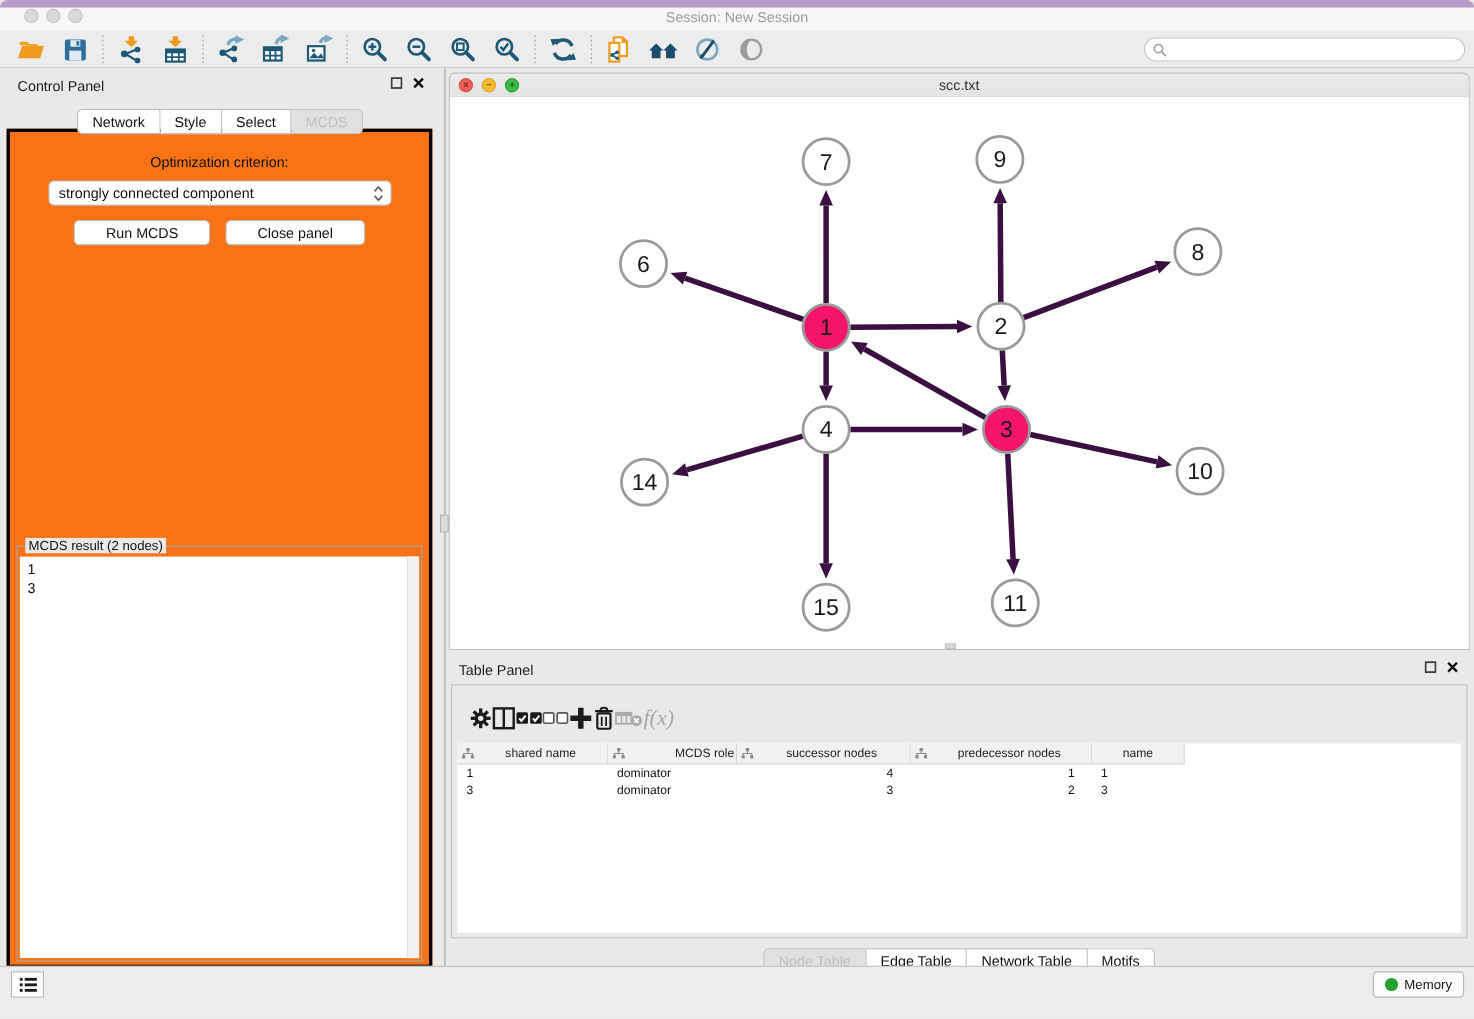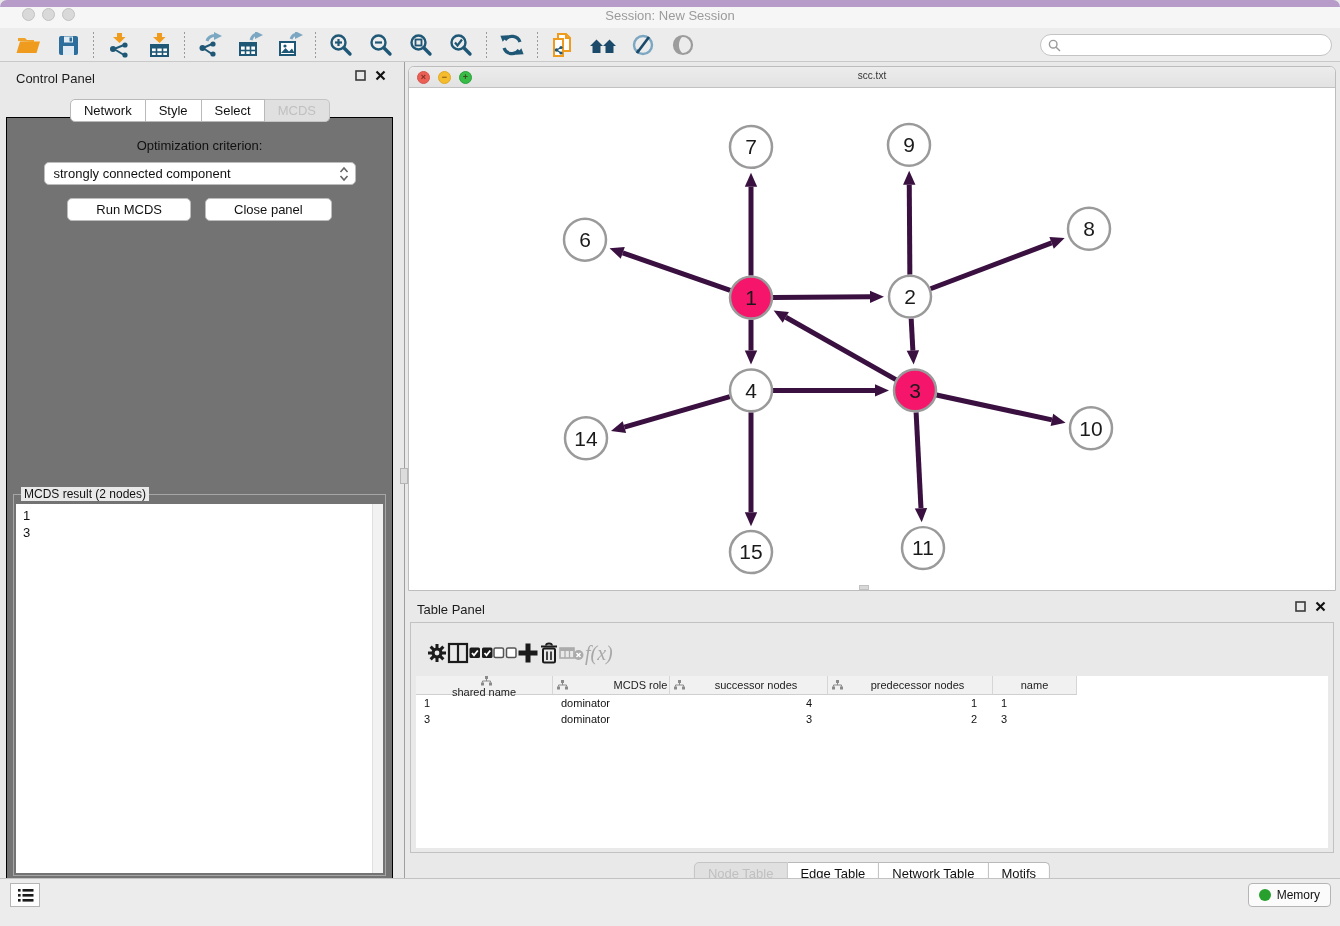--- a/index.html
+++ b/index.html
@@ -29,41 +29,41 @@
   .right-col { position:absolute; left:408px; top:0; right:4px; bottom:0; }
 
   
   .cp-header { position:relative; height:30px; padding:9px 0 0 16px; font-size:13px; color:#1c1c1c; }
   .panel-icons { position:absolute; right:14px; top:8px; display:flex; gap:9px; align-items:center; }
   .cp-tabs { display:flex; justify-content:center; margin-top:7px; position:relative; z-index:2; }
   .tab { background:#fff; border:1px solid #b9b9b9; border-left:none; padding:3px 13px; font-size:13px; color:#111; }
   .tab:first-child { border-left:1px solid #b9b9b9; border-radius:5px 0 0 5px; }
   .tab:last-child { border-radius:0 5px 5px 0; }
   .cp-tabs .tab.active, .tp-tabs .tab.active { background:#e0e0e0; color:#c0c0c0; border-color:#c4c4c4; }
-  .cp-body { position:absolute; top:56px; left:6px; right:7px; bottom:14px; background:#737373; border:1px solid #000000; margin-top:-1px; }
+  .cp-body { position:absolute; top:56px; left:6px; right:7px; bottom:14px; background:#f97316; border:3px solid #000000; margin-top:-1px; }
   .opt-label { margin-top:20px; text-align:center; font-size:13px; color:#111; }
   .select { width:312px; height:23px; margin:9px auto 0; background:#fff; border:1px solid #bdbdbd; border-radius:5px; display:flex; align-items:center; font-size:13px; padding-left:9px; color:#111; position:relative; }
   .select svg { position:absolute; right:6px; top:3px; }
   .btn-row { display:flex; justify-content:center; gap:14px; margin-top:13px; }
   .btn { height:23px; background:#fff; border:1px solid #bdbdbd; border-radius:5px; font-size:13px; color:#111; padding:0 28px; display:flex; align-items:center; }
   .result-group { position:absolute; left:6px; right:6px; top:376px; bottom:3px; border:1px solid #a6a6a6; }
   .result-label { position:absolute; top:-8px; left:7px; background:#e9e9e9; padding:0 3px; font-size:12px; color:#111; }
   .result-text-area { position:absolute; top:9px; left:2px; right:2px; bottom:2px; background:#fff; }
   .result-lines { padding:3px 0 0 7px; font-size:13px; line-height:17px; color:#111; white-space:pre; }
   .result-scroll { position:absolute; right:0; top:0; bottom:0; width:11px; background:#f2f2f2; border-left:1px solid #e0e0e0; }
 
   
   .network-window { position:absolute; top:4px; left:0; right:0; height:525px; border:1px solid #bdbdbd; border-radius:6px 6px 0 0; background:#fff; }
   .nw-titlebar { height:21px; background:linear-gradient(#ececec,#e2e2e2); border-bottom:1px solid #c2c2c2; border-radius:6px 6px 0 0; position:relative; }
   .nw-traffic { position:absolute; left:8px; top:4px; display:flex; gap:8px; }
   .nwtl { width:13px; height:13px; border-radius:50%; font-size:9px; font-weight:bold; color:rgba(60,20,10,.65); display:flex; align-items:center; justify-content:center; line-height:1; }
   .nwtl.red { background:#ec5f55; border:1px solid #d5544a; }
   .nwtl.yellow { background:#f5bd2e; border:1px solid #dfa722; }
   .nwtl.green { background:#37bc47; border:1px solid #2aa139; }
-  .nw-title { text-align:center; font-size:10px; color:#333; padding-top:3px; }
+  .nw-title { text-align:center; font-size:13px; color:#333; padding-top:3px; }
   .canvas { position:absolute; top:22px; left:0; right:0; bottom:0; background:#fff; }
   .canvas svg { position:absolute; inset:0; }
   .h-grip { position:absolute; bottom:0; left:450px; width:10px; height:5px; background:#d8d8d8; border:1px solid #c2c2c2; }
 
   
   .table-panel { position:absolute; top:533px; left:0; right:0; bottom:0; }
   .tp-header { position:relative; height:26px; padding:7px 0 0 9px; font-size:13px; color:#1c1c1c; }
   .tp-header .panel-icons { right:10px; top:6px; }
   .tp-box { position:absolute; top:27px; left:2px; right:2px; height:231px; border:1px solid #c2c2c2; background:#e9e9e9; }
   .tp-toolbar { display:flex; align-items:center; padding:10px 0 0 16px; height:50px; }
@@ -424,21 +424,21 @@
                 <rect x="1" y="4" width="14" height="3" fill="#ababab"></rect>
                 <line x1="6" y1="4" x2="6" y2="14" stroke="#ababab" stroke-width="1.3"></line>
                 <line x1="10.5" y1="4" x2="10.5" y2="14" stroke="#ababab" stroke-width="1.3"></line>
                 <circle cx="19.5" cy="11" r="5" fill="#ababab"></circle>
                 <path d="M17.5 9 l4 4 M21.5 9 l-4 4" stroke="#fff" stroke-width="1.5"></path>
               </svg>
             <span style="font-family:'Liberation Serif',serif; font-style:italic; font-size:20px; color:#a8a8a8;">f(x)</span>
           </div>
           <div class="tp-table">
             <div class="thead">
-                <div class="th" style="width: 137px; flex-direction: column;">
+                <div class="th" style="width: 137px;">
                   <svg width="11" height="10" viewBox="0 0 11 10">
                     <g fill="#8a8a8a">
                       <rect x="4" y="0" width="3" height="3"></rect>
                       <rect x="0" y="6.5" width="3" height="3"></rect>
                       <rect x="8" y="6.5" width="3" height="3"></rect>
                     </g>
                     <path d="M5.5 3 v2 M1.5 6.5 v-1.5 h8 v1.5" fill="none" stroke="#8a8a8a" stroke-width="1"></path>
                   </svg>
                   <span class="th-label">shared name</span>
                 </div>

